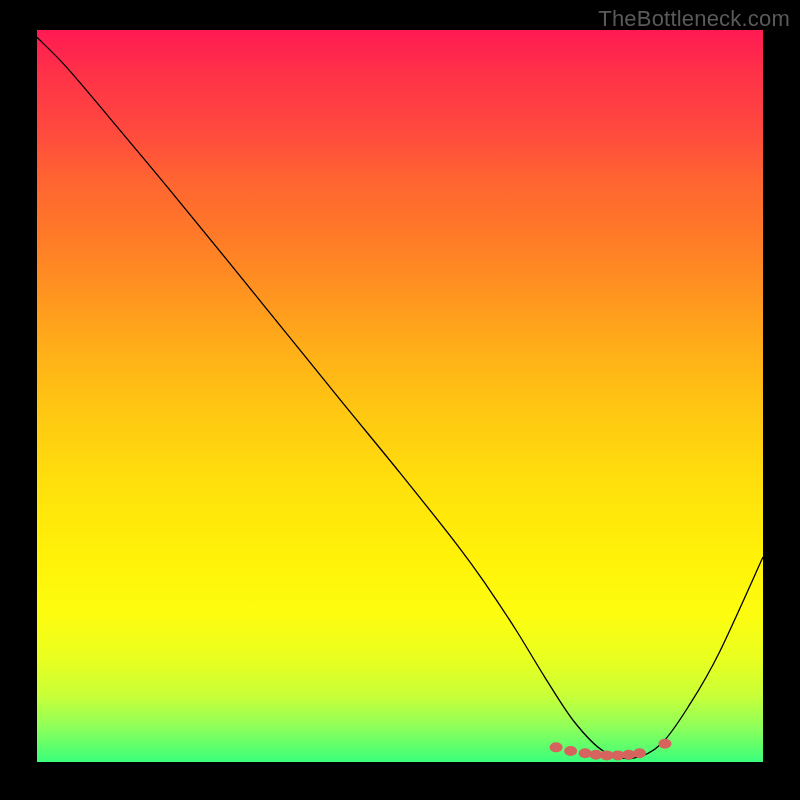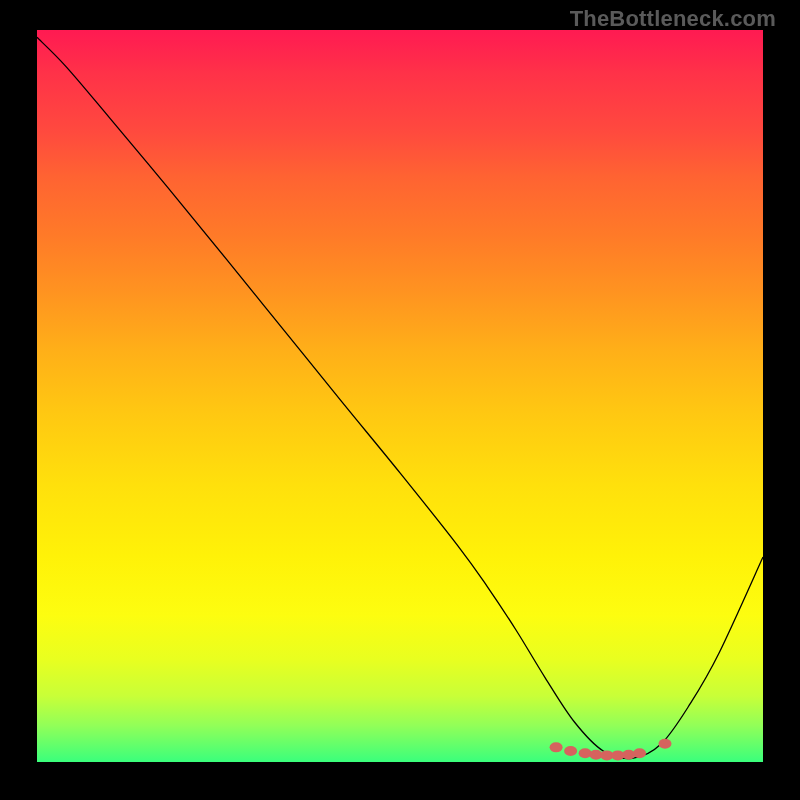--- a/index.html
+++ b/index.html
@@ -7,24 +7,24 @@
     width: 800px;
     height: 800px;
     background: #000;
     position: relative;
     font-family: Arial, sans-serif;
     overflow: hidden;
   }
   .watermark {
     position: absolute;
     top: 6px;
-    right: 24px;
+    right: 10px;
     color: #5a5a5a;
     font-size: 22px;
-    font-weight: 700;
+    font-weight: 400;
     letter-spacing: 0.2px;
     z-index: 10;
     text-align: center;
   }
   .plot-area {
     position: absolute;
     left: 37px;
     top: 30px;
     width: 726px;
     height: 732px;

